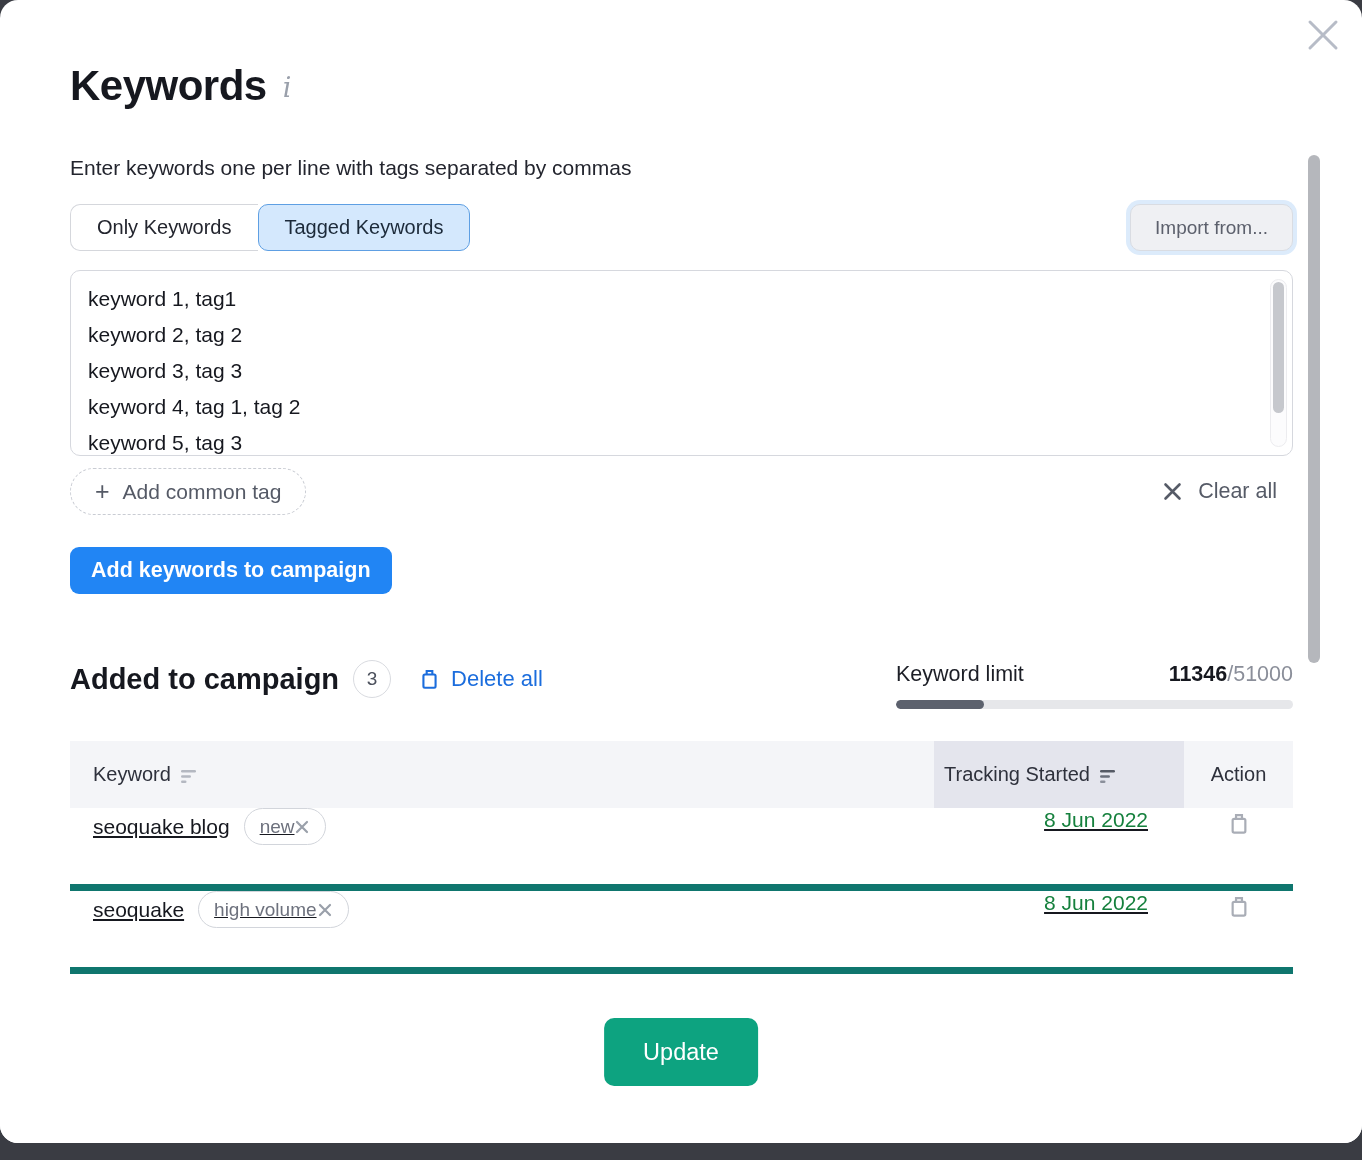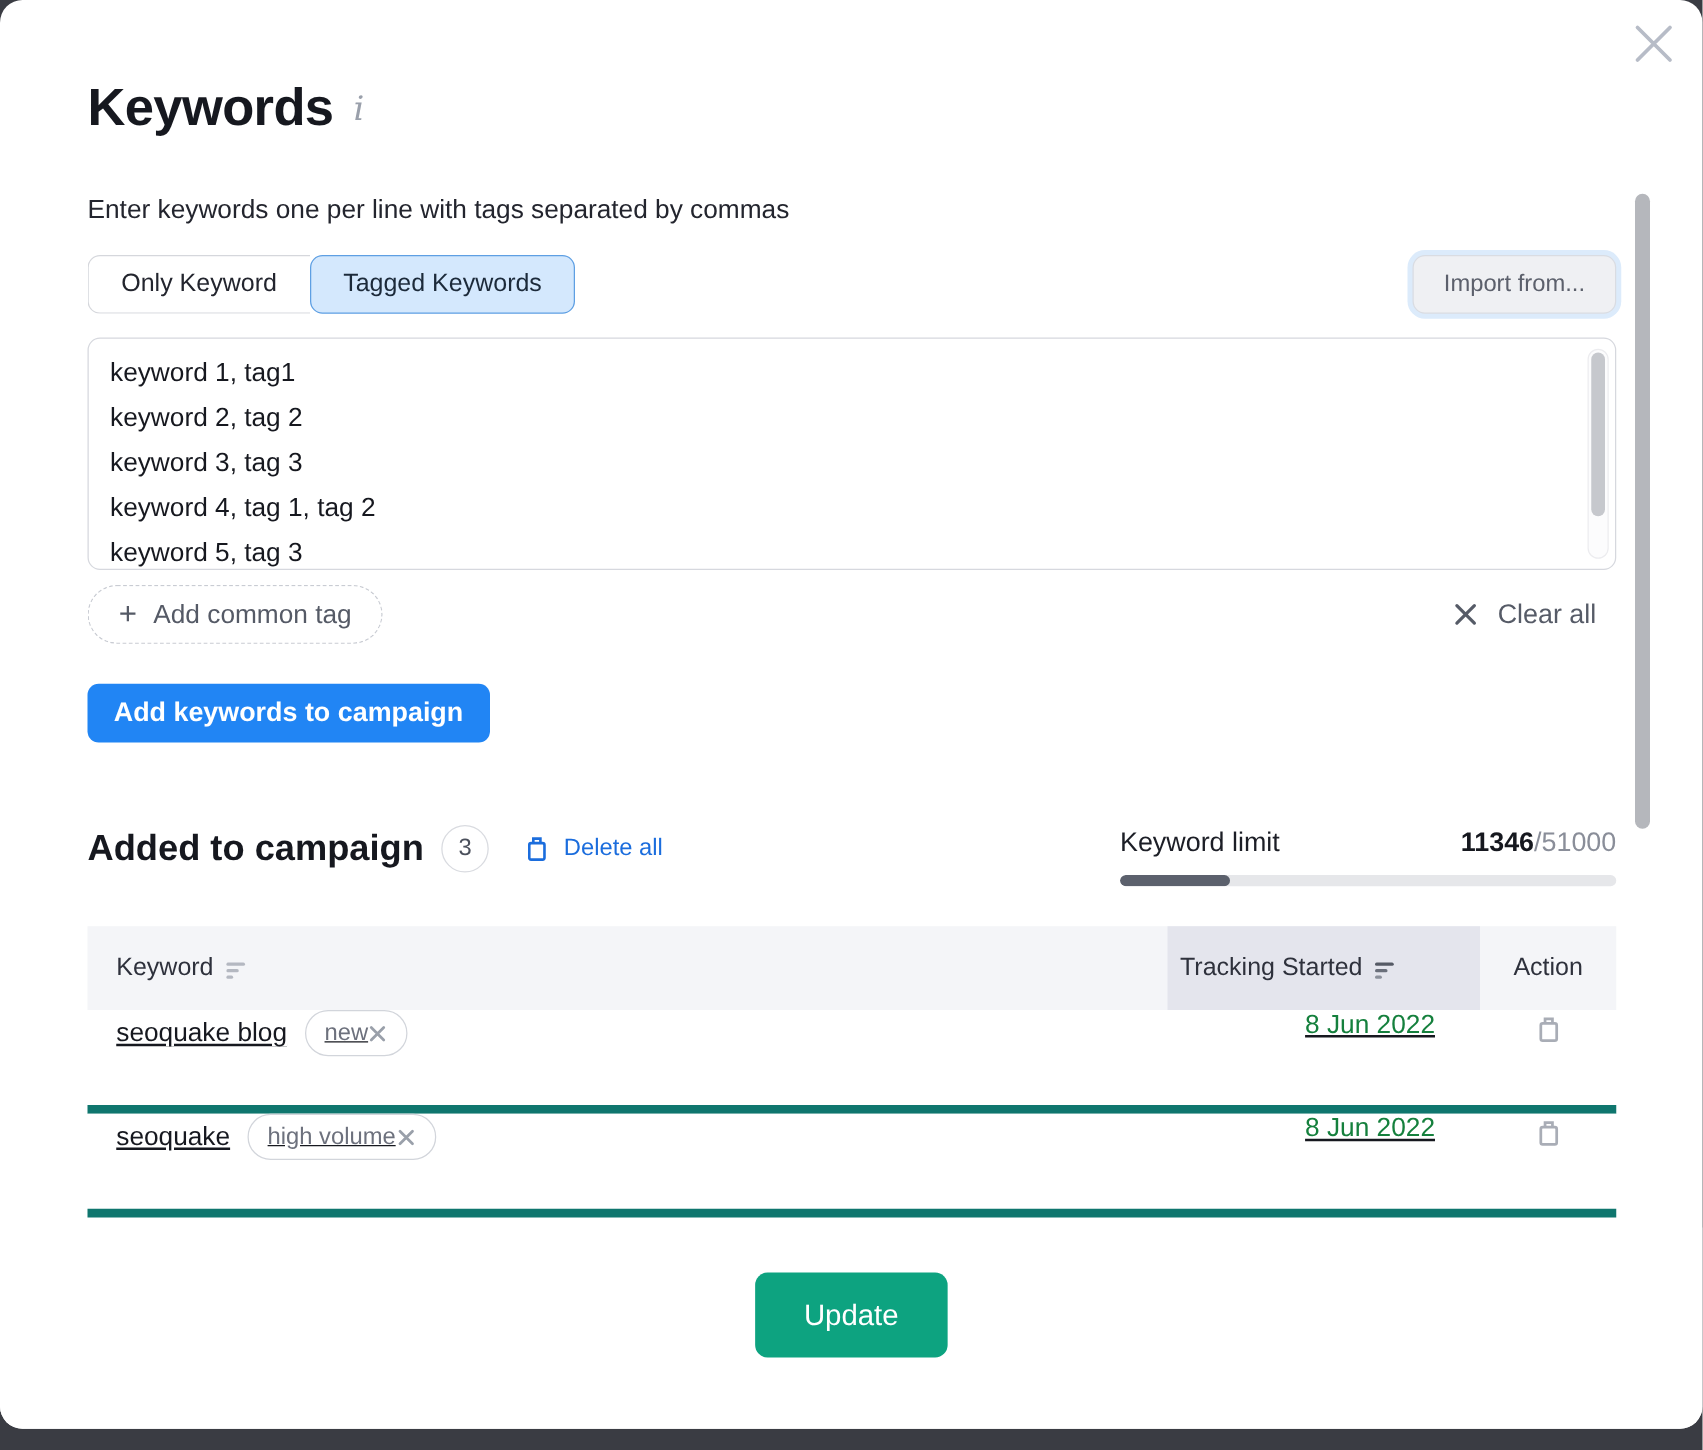--- a/index.html
+++ b/index.html
@@ -91,21 +91,21 @@
   .section-left { display:flex; align-items:center; }
   .section-left h2 { font-size:29px; font-weight:700; color:#16181f; }
   .count-badge {
     width:38px; height:38px; border:1.5px solid #d9dbe0; border-radius:50%;
     display:inline-flex; align-items:center; justify-content:center;
     font-size:19px; color:#4b505c; margin-left:14px;
   }
   .delete-all-btn {
     font-family:inherit; display:inline-flex; align-items:center; gap:11px;
     background:none; border:none; cursor:pointer;
-    font-size:19px; color:#1b6ddd; margin-left:28px;
+    font-size:22px; color:#1b6ddd; margin-left:28px;
   }
   .limit-block { width:397px; margin-top:2px; }
   .limit-line { display:flex; justify-content:space-between; align-items:baseline; font-size:21.5px; }
   .limit-label { color:#1c1e26; }
   .limit-used { color:#16181f; font-weight:600; }
   .limit-total { color:#8a8e99; font-weight:400; }
   .progress-track { margin-top:13px; height:9px; border-radius:5px; background:#e6e7ea; overflow:hidden; }
   .progress-fill { height:100%; background:#5c616d; border-radius:5px; width:0; }
 
   
@@ -158,21 +158,21 @@
 
   <div class="title-row">
     <h1>Keywords</h1>
     <span class="info-i">i</span>
   </div>
 
   <p class="subtitle">Enter keywords one per line with tags separated by commas</p>
 
   <div class="controls-row">
     <div class="tab-group">
-      <button class="tab first">Only Keyword</button>
+      <button class="tab first">Only Keywords</button>
       <button class="tab active">Tagged Keywords</button>
     </div>
     <button class="import-btn">Import from...</button>
   </div>
 
   <div class="textarea-wrap">
     <textarea spellcheck="false" style="">keyword 1, tag1
 keyword 2, tag 2
 keyword 3, tag 3
 keyword 4, tag 1, tag 2

